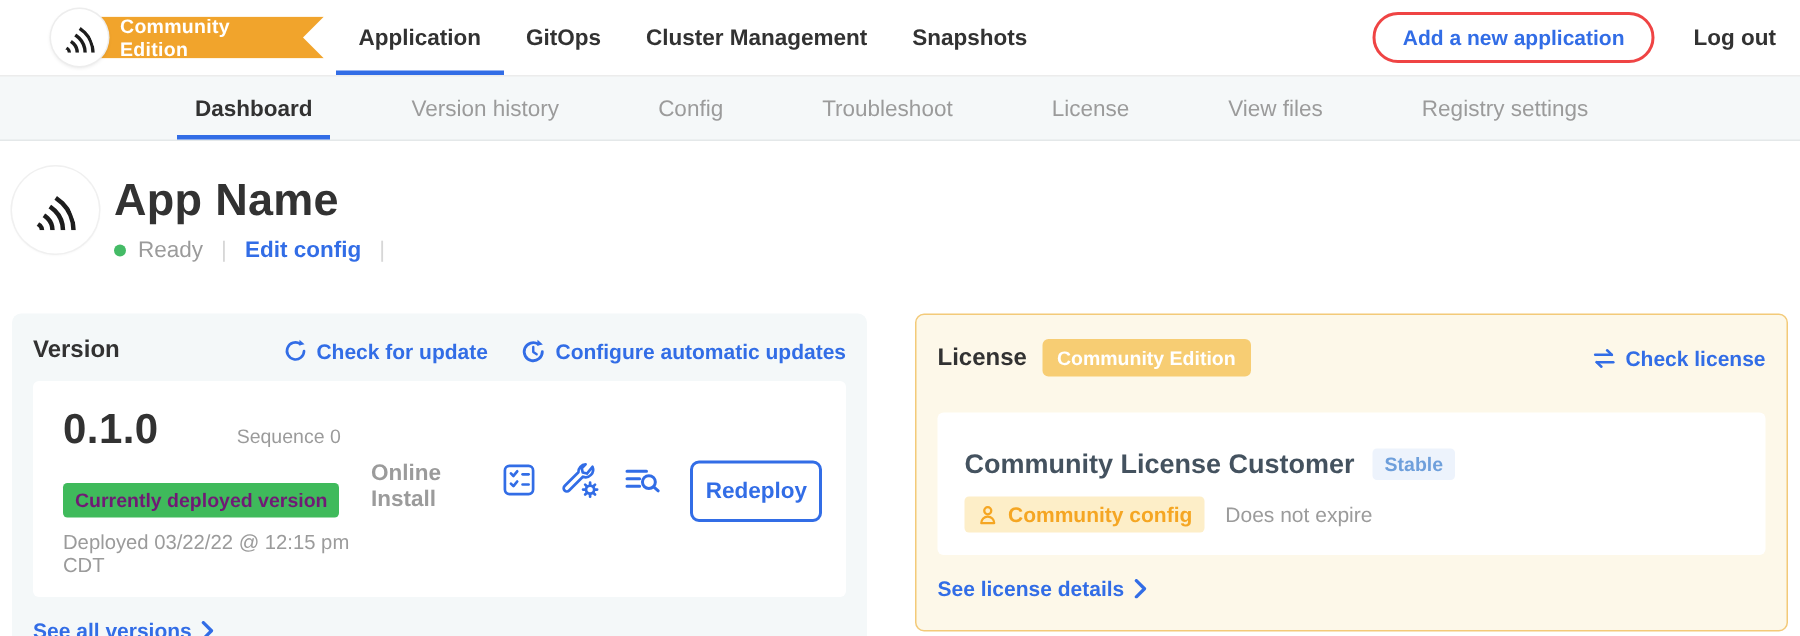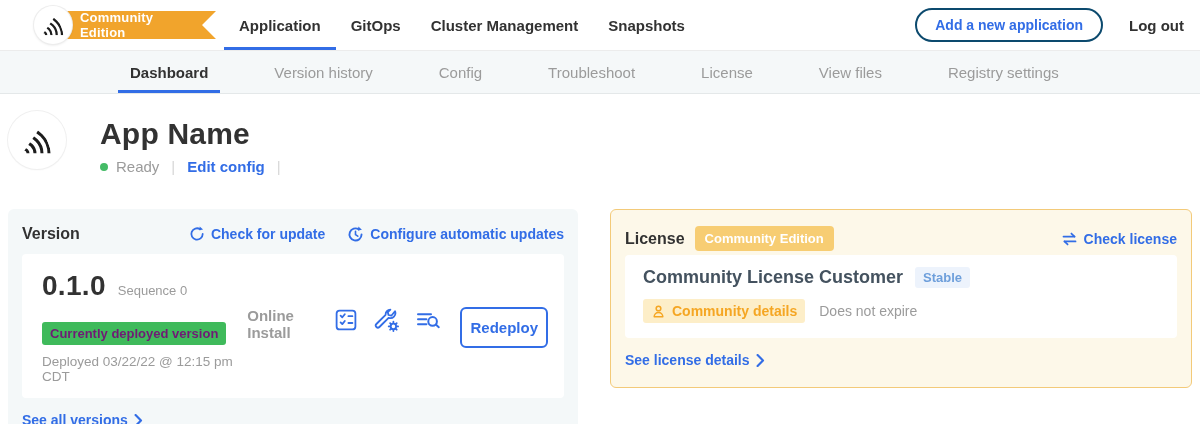--- a/index.html
+++ b/index.html
@@ -15,73 +15,73 @@
     padding: 0 28px 0 28px;
     clip-path: polygon(0 0, 100% 0, calc(100% - 14px) 50%, 100% 100%, 0 100%); }
   .logo-circle { position: absolute; left: 34px; top: 6px; width: 38px; height: 38px; border-radius: 50%;
     background: #fff; box-shadow: 0 0 0 1px #ededed, 0 1px 3px rgba(0,0,0,.12);
     display: flex; align-items: center; justify-content: center; }
   .top-links { display: flex; align-items: stretch; height: 50px; margin-left: 8px; }
   .top-links a { display: flex; align-items: center; padding: 0 15px; font-size: 15px; font-weight: 600;
     color: #323232; border-bottom: 3px solid transparent; border-top: 3px solid transparent; }
   .top-links a.active { border-bottom-color: #326de6; }
   .top-right { margin-left: auto; display: flex; align-items: center; gap: 26px; padding-right: 16px; }
-  .add-btn { border: 2px solid #0c4a6e; background: #fff; color: #326de6; font-weight: 700; font-size: 14px;
+  .add-btn { border: 2px solid #ef4444; background: #fff; color: #326de6; font-weight: 700; font-size: 14px;
     border-radius: 18px; padding: 7px 18px; font-family: inherit; cursor: pointer; }
   .logout { font-size: 15px; font-weight: 700; color: #323232; }
 
   
   .subnav { height: 44px; background: #f5f8f9; border-top: 1px solid #ececec; border-bottom: 1px solid #e4e8e9;
     display: flex; align-items: stretch; padding-left: 118px; }
   .subnav a { display: flex; align-items: center; padding: 0 12px; margin-right: 42px; font-size: 15px;
     font-weight: 500; color: #9b9b9b; border-bottom: 3px solid transparent; border-top: 3px solid transparent; }
   .subnav a.active { color: #323232; font-weight: 600; border-bottom-color: #326de6; }
 
   
   main { padding: 17px 8px 0 8px; }
   .app-header { display: flex; }
   .avatar { width: 58px; height: 58px; border-radius: 50%; background: #fff; flex: none;
     box-shadow: 0 0 0 1px #f0f0f0, 0 1px 2px rgba(0,0,0,.06);
     display: flex; align-items: center; justify-content: center; }
-  .title-block { margin-left: 34px; }
+  .title-block { margin-left: 10px; }
   .app-name { font-size: 30px; font-weight: 800; letter-spacing: .2px; margin: 6px 0 7px; color: #323232; }
   .status-row { display: flex; align-items: center; font-size: 15px; }
   .status-dot { width: 8px; height: 8px; border-radius: 50%; background: #44bb66; margin-right: 8px; }
   .status-text { color: #9b9b9b; font-weight: 500; }
   .pipe { color: #d7d7d7; margin: 0 12px; font-weight: 400; }
   .link { color: #326de6; font-weight: 700; }
 
   
   .cards { display: flex; align-items: flex-start; gap: 32px; margin-top: 34px; }
   .card-head { display: flex; align-items: center; }
   .card-title { font-size: 16px; font-weight: 700; color: #323232; }
   .head-links { margin-left: auto; display: flex; align-items: center; gap: 22px; }
   .icon-link { display: flex; align-items: center; gap: 6px; color: #326de6; font-weight: 700; font-size: 14px; }
   .see-link { display: inline-flex; align-items: center; gap: 6px; color: #326de6; font-weight: 700; font-size: 14px; margin-top: 14px; }
 
   .version-card { width: 570px; background: #f4f8f9; border-radius: 6px; padding: 16px 14px 16px 14px; }
   .version-box { background: #fff; border-radius: 4px; margin-top: 11px; padding: 16px 16px 14px 20px;
     display: flex; align-items: center; }
-  .vnum-row { display: flex; align-items: baseline; }
+  .vnum-row { display: flex; align-items: baseline; gap: 40px; }
   .vnum { font-size: 28px; font-weight: 800; color: #323232; letter-spacing: .3px; }
   .sequence { font-size: 13px; color: #9b9b9b; font-weight: 500; margin-left: 12px; }
   .deployed-badge { display: inline-block; background: #3fba5b; color: #701a75; font-size: 13px; font-weight: 700;
     padding: 4px 8px; border-radius: 3px; margin: 20px 0 9px; }
   .deployed-at { font-size: 13.5px; color: #9b9b9b; font-weight: 500; }
   .v-right { margin-left: auto; display: flex; align-items: flex-start; gap: 15px; }
   .install-type { font-size: 15px; font-weight: 600; color: #9b9b9b; margin-right: 2px; }
   .v-icon { color: #326de6; display: flex; cursor: pointer; }
   .redeploy-btn { border: 2px solid #326de6; background: #fff; color: #326de6; font-weight: 700; font-size: 15px;
     border-radius: 6px; padding: 10px 8px; font-family: inherit; cursor: pointer; margin-left: 4px; }
 
   .license-card { width: 582px; background: #fdf8e9; border: 1px solid #f3ca79; border-radius: 6px;
     padding: 16px 14px 18px 14px; }
   .edition-badge { background: #f7cd73; color: #fff; font-size: 13px; font-weight: 700; border-radius: 4px;
     padding: 5px 10px; margin-left: 10px; }
-  .license-box { background: #fff; border-radius: 4px; margin-top: 4px; padding: 12px 18px 15px; }
+  .license-box { background: #fff; border-radius: 4px; margin-top: 24px; padding: 24px 18px 15px; }
   .cust-row { display: flex; align-items: center; }
   .customer { font-size: 18px; font-weight: 700; color: #44525f; }
   .stable-badge { background: #edf3fc; color: #6e9fdb; font-size: 13px; font-weight: 600; border-radius: 3px;
     padding: 3px 8px; margin-left: 12px; }
   .lic-row { display: flex; align-items: center; margin-top: 11px; }
   .lic-type-badge { display: inline-flex; align-items: center; gap: 6px; background: #fdeec8; color: #f5a623;
     font-size: 14px; font-weight: 700; border-radius: 3px; padding: 4px 8px; }
   .expiry { color: #9b9b9b; font-size: 14px; font-weight: 500; margin-left: 14px; }
 </style>
 </head>
@@ -268,21 +268,21 @@
           <span class="stable-badge">Stable</span>
         </div>
         <div class="lic-row">
           <span class="lic-type-badge">
             <span style="display:flex">
               <svg width="15" height="15" viewBox="0 0 16 16" fill="none" stroke="currentColor" stroke-width="1.6" stroke-linecap="round" stroke-linejoin="round">
                 <circle cx="8" cy="4.8" r="2.5"></circle>
                 <path d="M3.4 13.6a4.6 4.6 0 0 1 9.2 0z"></path>
               </svg>
             </span>
-            <span>Community details</span>
+            <span>Community config</span>
           </span>
           <span class="expiry">Does not expire</span>
         </div>
       </div>
 
       <a class="see-link">
         <span>See license details</span>
         <span style="display:flex">
           <svg width="9" height="13" viewBox="0 0 8 12">
               <path d="M1.3 1l5 5-5 5" fill="none" stroke="currentColor" stroke-width="2" stroke-linecap="round" stroke-linejoin="round"></path>

